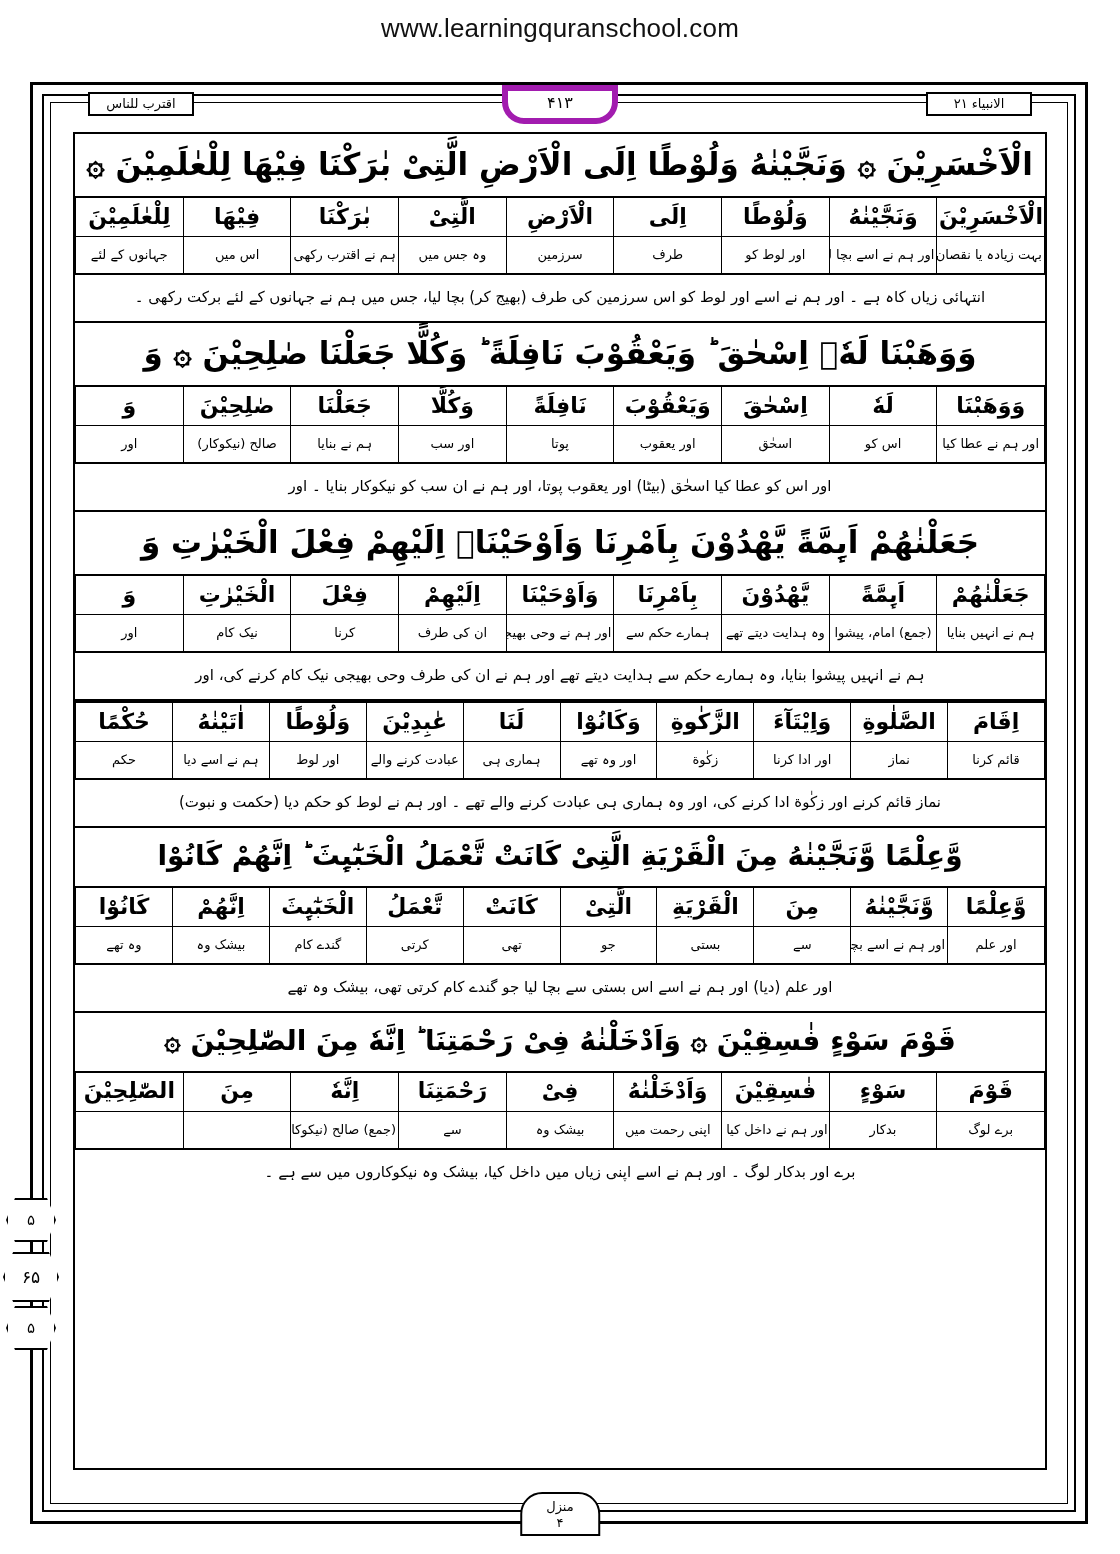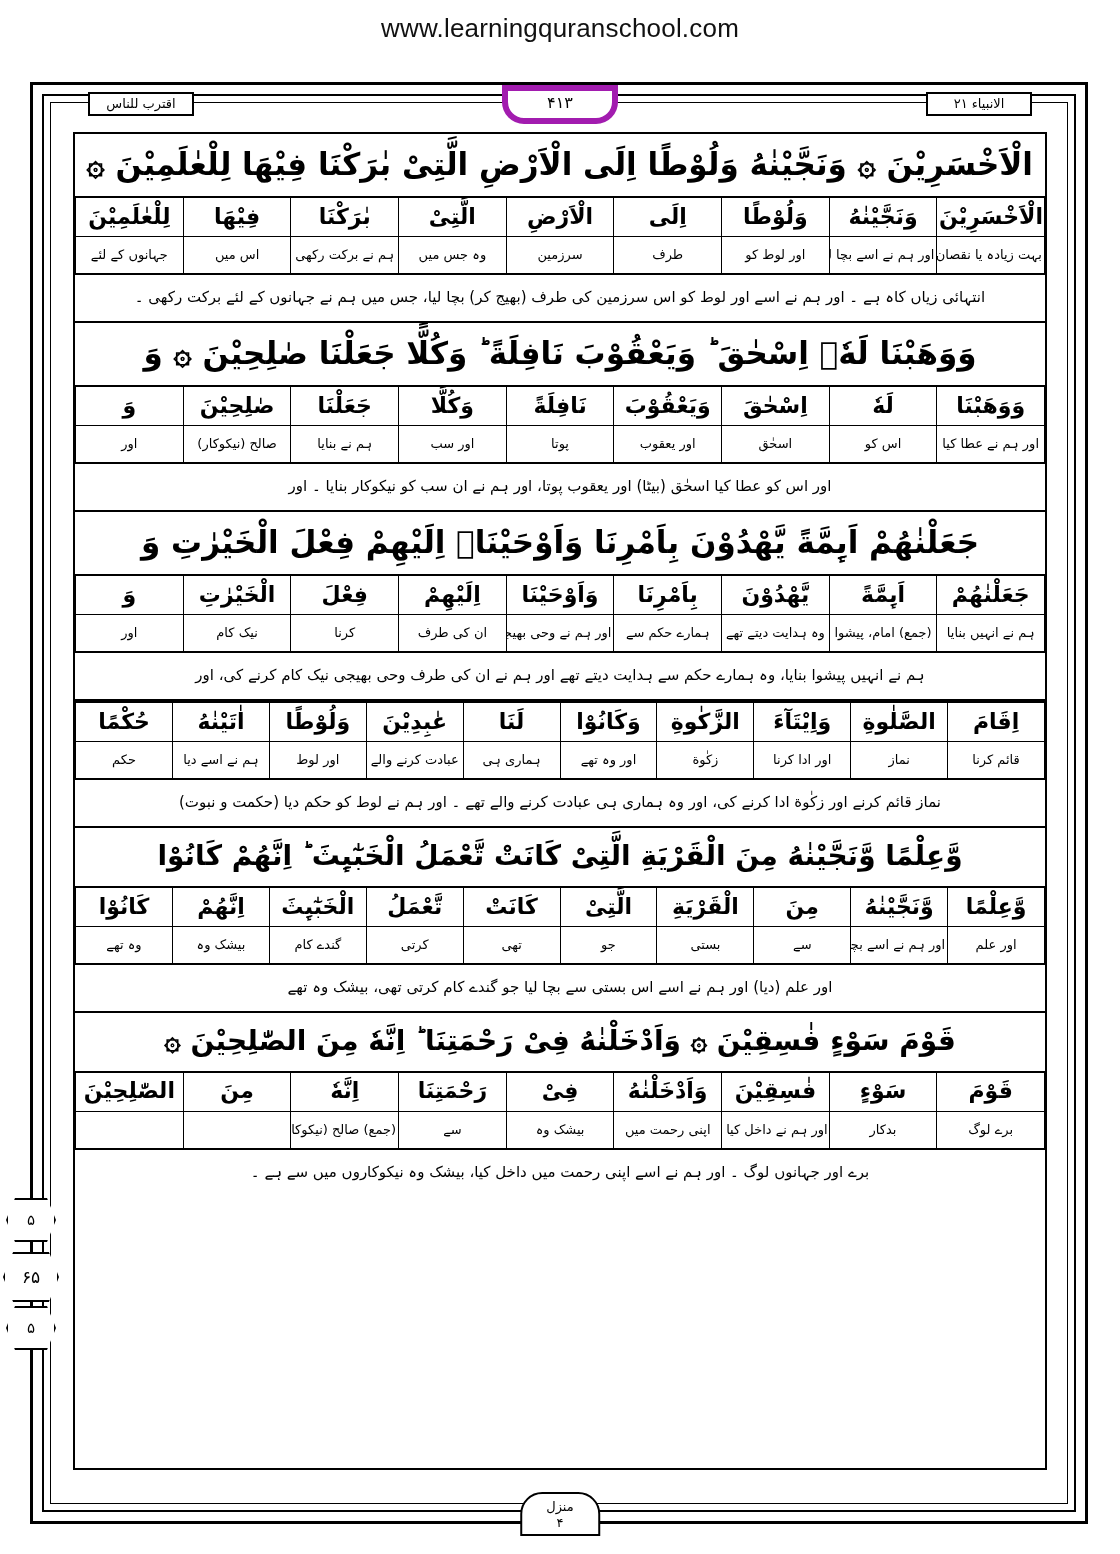--- a/index.html
+++ b/index.html
@@ -206,21 +206,21 @@
         <td>فِيْهَا</td>
         <td>لِلْعٰلَمِيْنَ</td>
       </tr>
       <tr class="ur">
         <td>بہت زیادہ یا نقصان اٹھانے والے</td>
         <td>اور ہم نے اسے بچا لیا</td>
         <td>اور لوط کو</td>
         <td>طرف</td>
         <td>سرزمین</td>
         <td>وہ جس میں</td>
-        <td>ہم نے برکت رکھی</td>
+        <td>ہم نے اقترب رکھی</td>
         <td>اس میں</td>
         <td>جہانوں کے لئے</td>
       </tr>
     </tbody>
       </table>
     <div class="translation">انتہائی زیاں کاہ ہے ۔ اور ہم نے اسے اور لوط کو اس سرزمین کی طرف (بھیج کر) بچا لیا، جس میں ہم نے جہانوں کے لئے برکت رکھی ۔</div>
   </div>
 
   <div class="verse-block">
     <div class="arabic-line">وَوَهَبْنَا لَهٗۤ اِسْحٰقَ ؕ وَيَعْقُوْبَ نَافِلَةً ؕ وَكُلًّا جَعَلْنَا صٰلِحِيْنَ ۞ وَ</div>
@@ -370,21 +370,21 @@
         <td>اور ہم نے داخل کیا اسے</td>
         <td>اپنی رحمت میں</td>
         <td>بیشک وہ</td>
         <td>سے</td>
         <td>(جمع) صالح (نیکوکار)</td>
         <td></td>
         <td></td>
       </tr>
     </tbody>
       </table>
-    <div class="translation">برے اور جہانوں لوگ ۔ اور ہم نے اسے اپنی رحمت میں داخل کیا، بیشک وہ نیکوکاروں میں سے ہے ۔</div>
+    <div class="translation">برے اور بدکار لوگ ۔ اور ہم نے اسے اپنی زیاں میں داخل کیا، بیشک وہ نیکوکاروں میں سے ہے ۔</div>
   </div>
 
 </div>
 
 <div class="side-marker m1">۵</div>
 <div class="side-marker m2">۶۵</div>
 <div class="side-marker m3">۵</div>
 
 <div class="manzil">
   <div>منزل</div>

